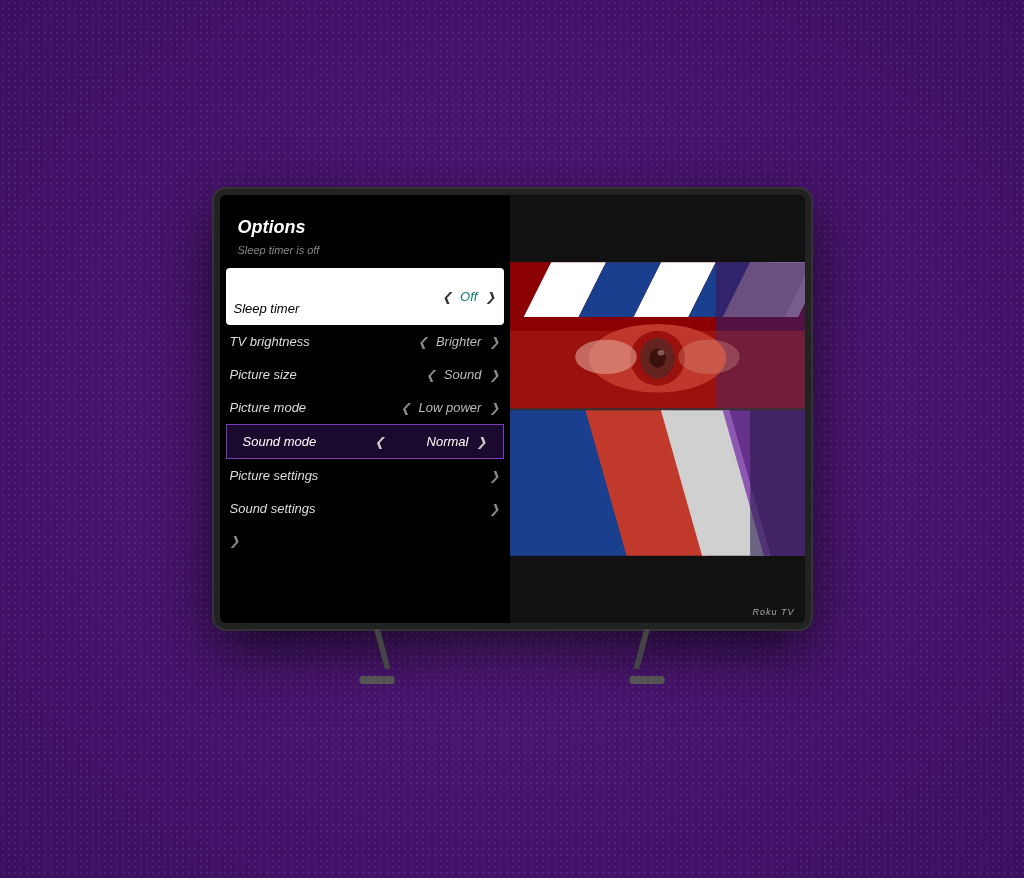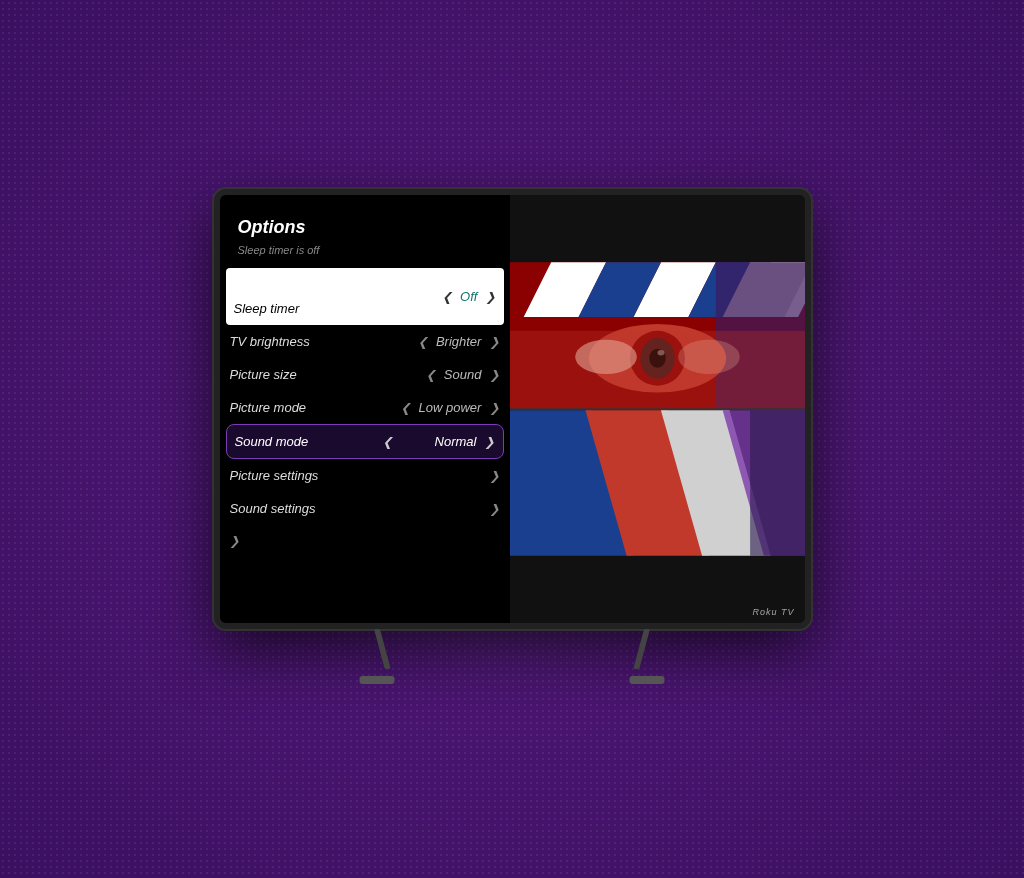--- a/index.html
+++ b/index.html
@@ -79,23 +79,23 @@
       display: flex;
       align-items: center;
       padding: 9px 10px;
       cursor: pointer;
       position: relative;
     }
 
     .menu-item.highlighted {
       background: #1a0a2e;
       border: 1.5px solid #7a3db5;
-      border-radius: 8px;
+      border-radius: 0;
       margin: 0 6px;
-      padding: 9px 8px;
+      padding: 9px 16px;
     }
 
     .menu-item-label {
       color: #ddd;
       font-size: 13px;
       flex: 1;
     }
 
     .menu-item.highlighted .menu-item-label {
       color: #fff;

